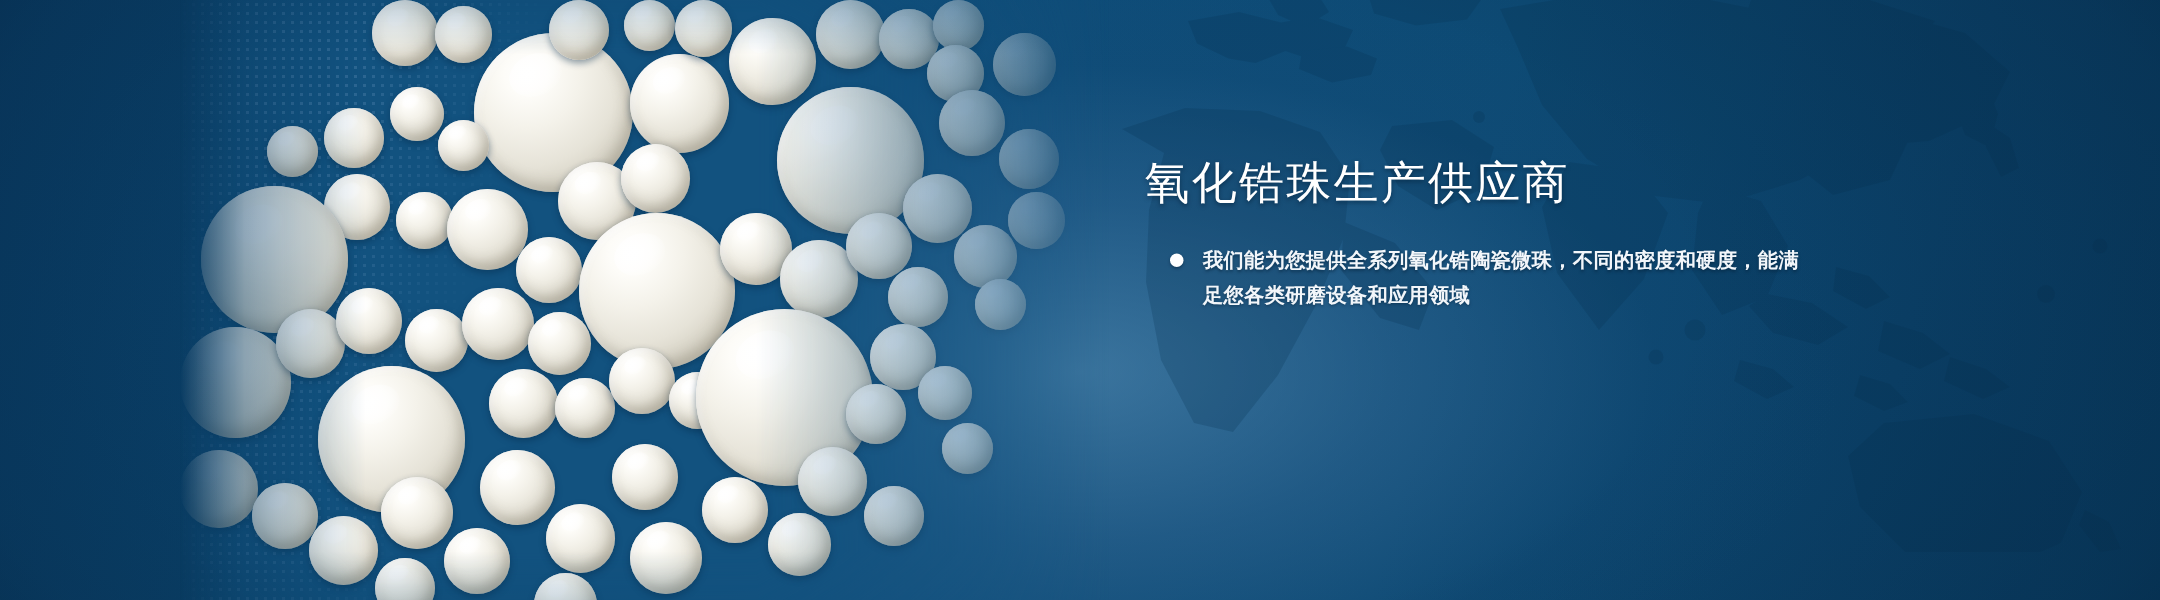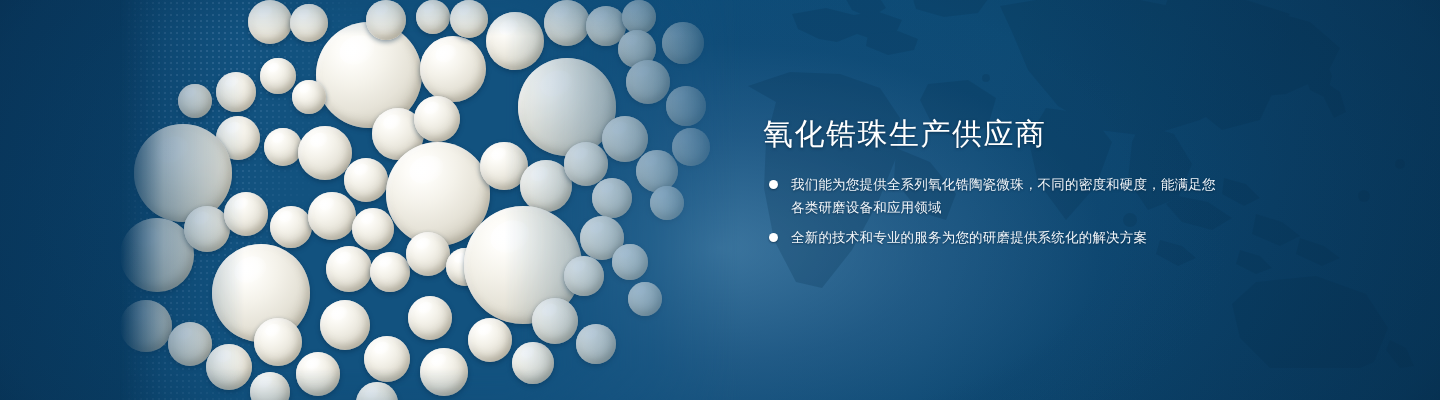--- a/index.html
+++ b/index.html
@@ -118,37 +118,38 @@
     height: 26%;
     border-radius: 50%;
     background: radial-gradient(ellipse at 40% 40%, rgba(255,255,255,0.96) 0%, rgba(255,255,255,0.55) 48%, rgba(255,255,255,0) 80%);
     transform: rotate(-22deg);
   }
 
   
   .content {
     position: absolute;
     left: 763px;
-    top: 117px;
+    top: 106px;
     width: 460px;
   }
   .headline {
     margin: 0 0 22px 0;
     font-size: 30px;
     line-height: 34px;
     letter-spacing: 1.5px;
     font-weight: 400;
     color: #ffffff;
     text-shadow: 0 1px 3px rgba(2,26,48,0.55);
     white-space: nowrap;
   }
   .bullets {
     list-style: none;
-    margin: 0;
+    margin: 11px;
     padding: 0;
+    font-weight: bold;
   }
   .bullet {
     position: relative;
     padding-left: 28px;
     margin-bottom: 7px;
     font-size: 13.5px;
     line-height: 23px;
     color: #f2f6fa;
     text-shadow: 0 1px 2px rgba(2,26,48,0.5);
     letter-spacing: 0.2px;
@@ -301,20 +302,16 @@
   </div>
 
   <div class="content">
     <h1 class="headline">氧化锆珠生产供应商</h1>
 
     <ul class="bullets">
       <li class="bullet">
         <span class="bullet-dot"></span>
         <span class="bullet-text">我们能为您提供全系列氧化锆陶瓷微珠，不同的密度和硬度，能满足您各类研磨设备和应用领域</span>
       </li>
-      <li class="bullet">
-        <span class="bullet-dot"></span>
-        <span class="bullet-text">全新的技术和专业的服务为您的研磨提供系统化的解决方案</span>
-      </li>
     </ul>
   </div>
 
 </div>
 
 </body></html>

